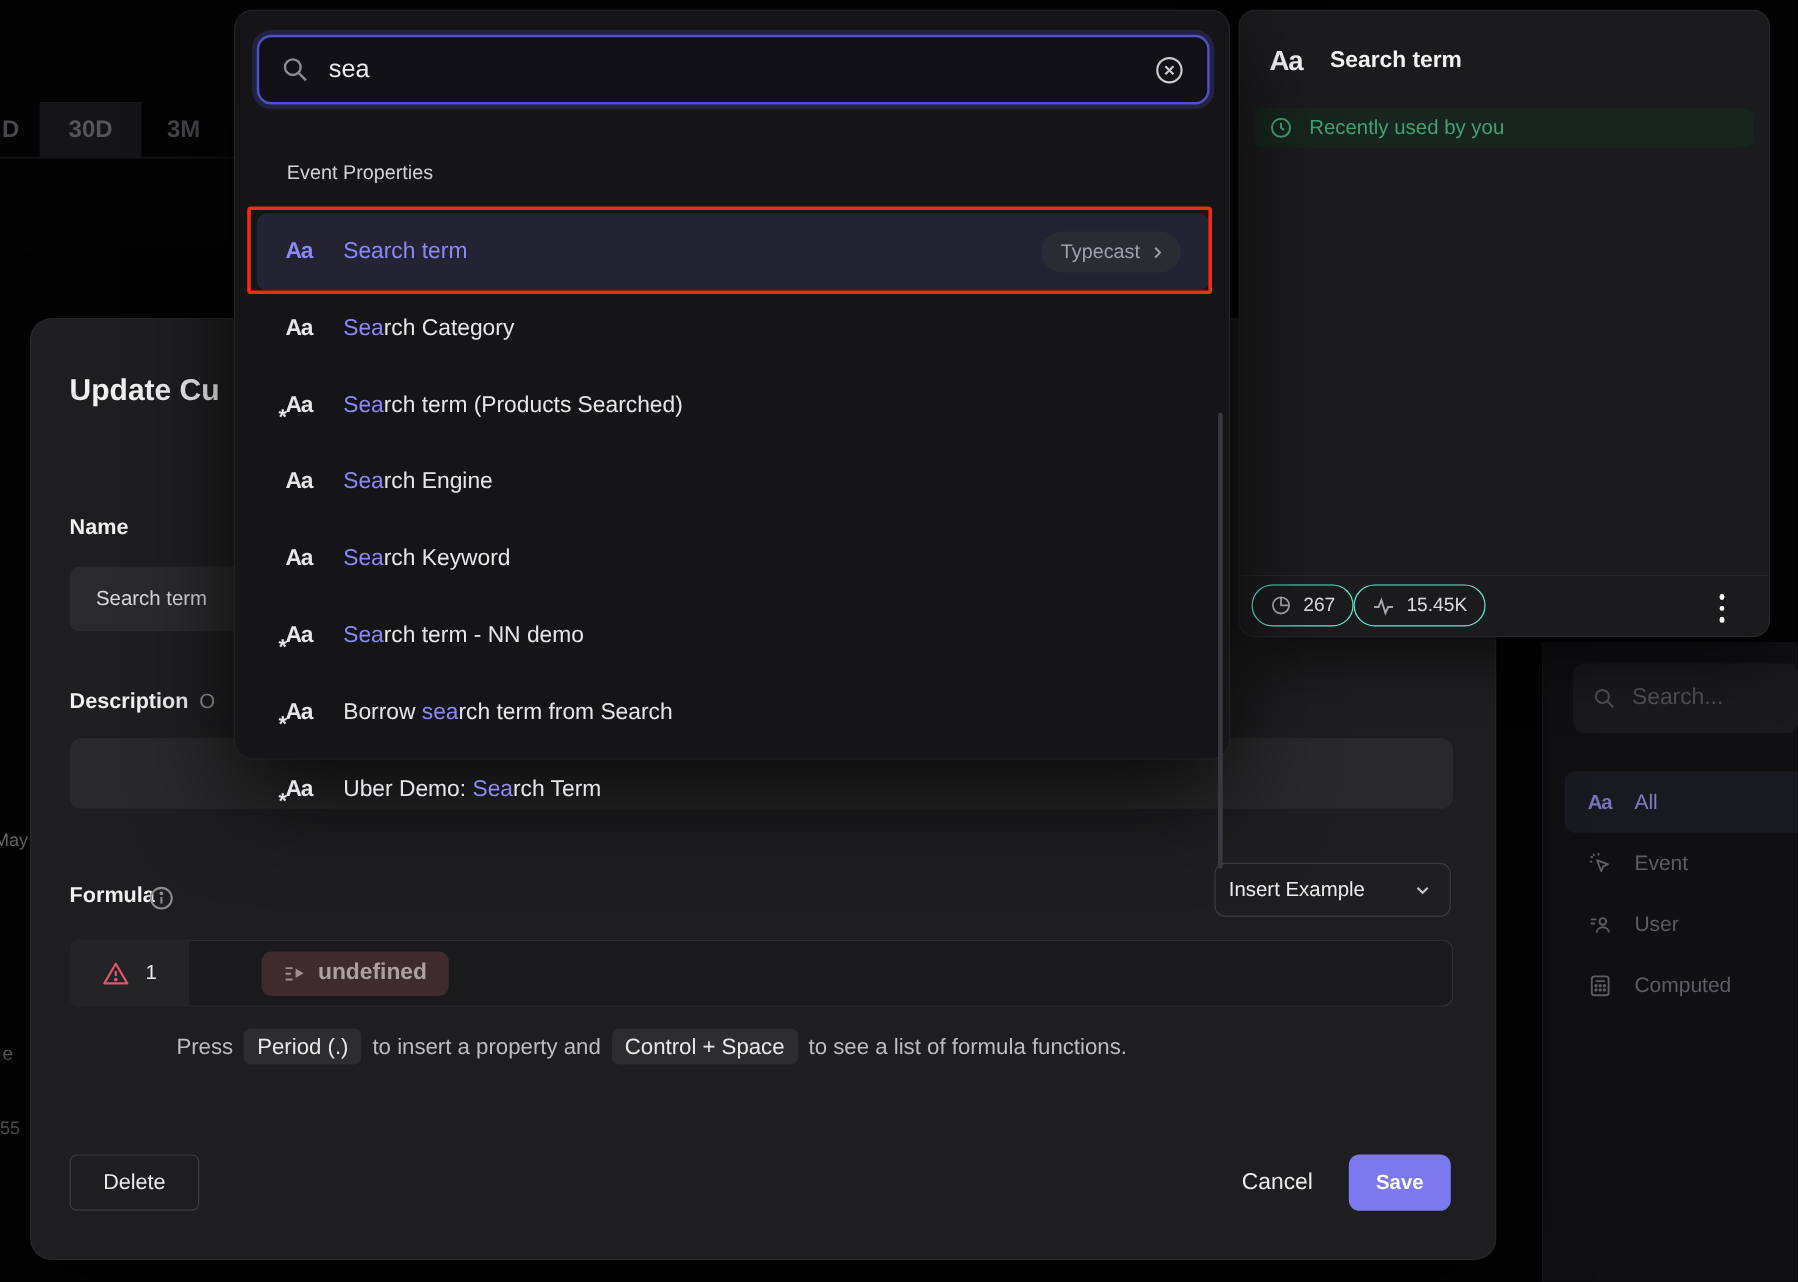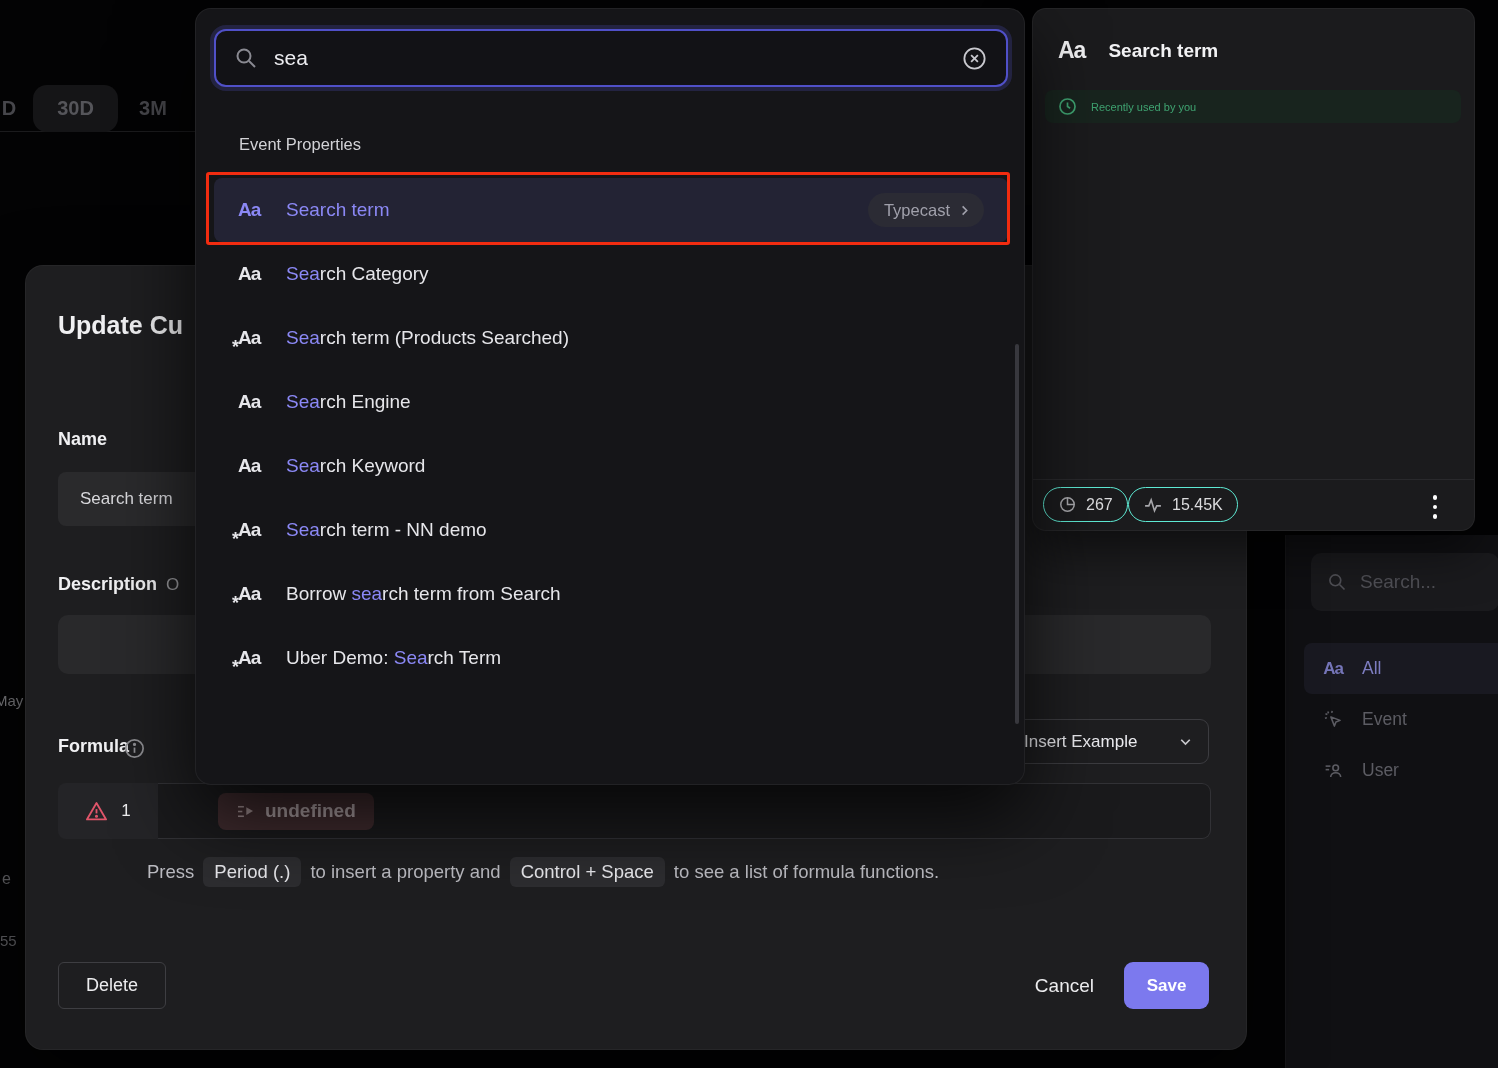--- a/index.html
+++ b/index.html
@@ -57,30 +57,30 @@
             border:none;border-radius:9px;color:#fff;font-size:17px;font-weight:700;cursor:pointer;}
 
   
   #details{position:absolute;left:1032px;top:8px;width:443px;height:523px;background:#1b1b1d;
            border:1px solid rgba(255,255,255,.05);border-radius:14px;z-index:20;
            box-shadow:0 18px 50px rgba(0,0,0,.55);}
   #details .hdr{position:absolute;left:25px;top:28px;display:flex;align-items:center;gap:23px;}
   #details .aa{font-size:23px;font-weight:700;color:#f2f2f4;letter-spacing:-1px;}
   #details .ttl{font-size:19px;font-weight:700;color:#f2f2f4;}
   #recent-pill{position:absolute;left:12px;right:13px;top:81px;height:33px;background:#18241e;border-radius:8px;
-               display:flex;align-items:center;gap:13px;padding:0 12px;color:var(--success-green);font-size:11px;}
+               display:flex;align-items:center;gap:13px;padding:0 12px;color:var(--success-green);font-size:17px;}
   #details .footer-line{position:absolute;left:0;right:0;top:470px;height:1px;background:#29292c;}
   .stat-pill{position:absolute;top:478px;height:35px;border:1px solid #5eead4;border-radius:18px;
              display:flex;align-items:center;gap:9px;padding:0 14px;color:#dcdcde;font-size:16px;cursor:pointer;}
   .stat-pill svg{color:#a8a8ac;}
   #kebab{position:absolute;right:32px;top:481px;display:flex;flex-direction:column;gap:5px;padding:5px;cursor:pointer;}
   #kebab i{width:4.5px;height:4.5px;border-radius:50%;background:#fff;}
 
   
-  #dropdown{position:absolute;left:195px;top:8px;width:830px;height:777px;background:#151518;
+  #dropdown{position:absolute;left:195px;top:8px;width:830px;height:625px;background:#151518;
             border:1px solid rgba(255,255,255,.06);border-radius:16px;z-index:30;
             box-shadow:0 30px 80px rgba(0,0,0,.75);}
   #dd-search{position:absolute;left:18px;top:20px;width:794px;height:58px;background:#121216;
              border:2px solid #5050c8;border-radius:12px;box-shadow:0 0 0 4px rgba(85,85,215,.22);
              display:flex;align-items:center;padding:0 18px;gap:16px;}
   #dd-search input{flex:1;background:transparent;border:none;outline:none;color:#ececf0;font-size:21px;}
   #dd-search .mag{color:#8a8a92;}
   #dd-clear{background:none;border:none;color:#c9c9cf;cursor:pointer;padding:0;}
   #dd-section{position:absolute;left:43px;top:126px;font-size:16.5px;color:#d2d2d6;}
   .dd-row{position:absolute;left:18px;width:794px;height:64px;display:flex;align-items:center;
@@ -112,21 +112,21 @@
   .side-item .ic{width:24px;display:flex;justify-content:center;color:#5c5c63;}
   .side-item.sel{background:#191921;border-radius:8px 0 0 8px;color:#7d7dc0;}
   .side-item.sel .ic{color:#7575b8;font-weight:700;font-size:17px;letter-spacing:-1px;}
 </style>
 </head>
 <body>
 
 <div id="backdrop">
   <div class="tabs-row">
     <div class="tab" style="left:-6px;width:30px;">D</div>
-    <div class="tab sel" style="left:33px;width:85px;border-radius:14px;">30D</div>
+    <div class="tab sel" style="left:33px;width:85px;">30D</div>
     <div class="tab" style="left:118px;width:70px;">3M</div>
   </div>
   <div class="frag" style="left:-5px;top:692px;font-size:15px;color:#7a7a7e;">May</div>
   <div class="frag" style="left:2px;top:870px;font-size:16px;color:#626266;">e</div>
   <div class="frag" style="left:0px;top:932px;font-size:15px;color:#5e5e62;">55</div>
 </div>
 
 <div id="side">
   <div id="side-search">
     <svg width="20" height="20" viewBox="0 0 24 24" fill="none" stroke="currentColor" stroke-width="2">
@@ -154,20 +154,35 @@
   <div class="side-item" style="top:210px;">
     <span class="ic">
       <svg width="21" height="21" viewBox="0 0 24 24" fill="none" stroke="currentColor" stroke-width="1.8">
         <line x1="3" y1="7" x2="8.5" y2="7"></line>
           <line x1="3" y1="11" x2="7" y2="11"></line>
         <circle cx="14.5" cy="9" r="3.2"></circle>
           <path d="M8.8 19.5 c0-3.1 2.6-5 5.7-5 s5.7 1.9 5.7 5"></path>
       </svg>
     </span>
     <span>User</span>
+  </div>
+  <div class="side-item" style="top:261px;">
+    <span class="ic">
+      <svg width="21" height="21" viewBox="0 0 24 24" fill="none" stroke="currentColor" stroke-width="1.8">
+        <rect x="4" y="3" width="16" height="18" rx="2.5"></rect>
+          <line x1="7.5" y1="7.5" x2="16.5" y2="7.5"></line>
+        <circle cx="8" cy="12" r="0.7" fill="currentColor"></circle>
+          <circle cx="12" cy="12" r="0.7" fill="currentColor"></circle>
+        <circle cx="16" cy="12" r="0.7" fill="currentColor"></circle>
+          <circle cx="8" cy="16" r="0.7" fill="currentColor"></circle>
+        <circle cx="12" cy="16" r="0.7" fill="currentColor"></circle>
+          <circle cx="16" cy="16" r="0.7" fill="currentColor"></circle>
+      </svg>
+    </span>
+    <span>Computed</span>
   </div>
 </div>
 
 <div id="modal">
   <div class="title">Update Cu</div>
 
   <div class="field-label" style="left:32px;top:163px;">Name</div>
   <input id="name-input" value="Search term" style="">
 
   <div class="field-label" style="left:32px;top:308px;">

